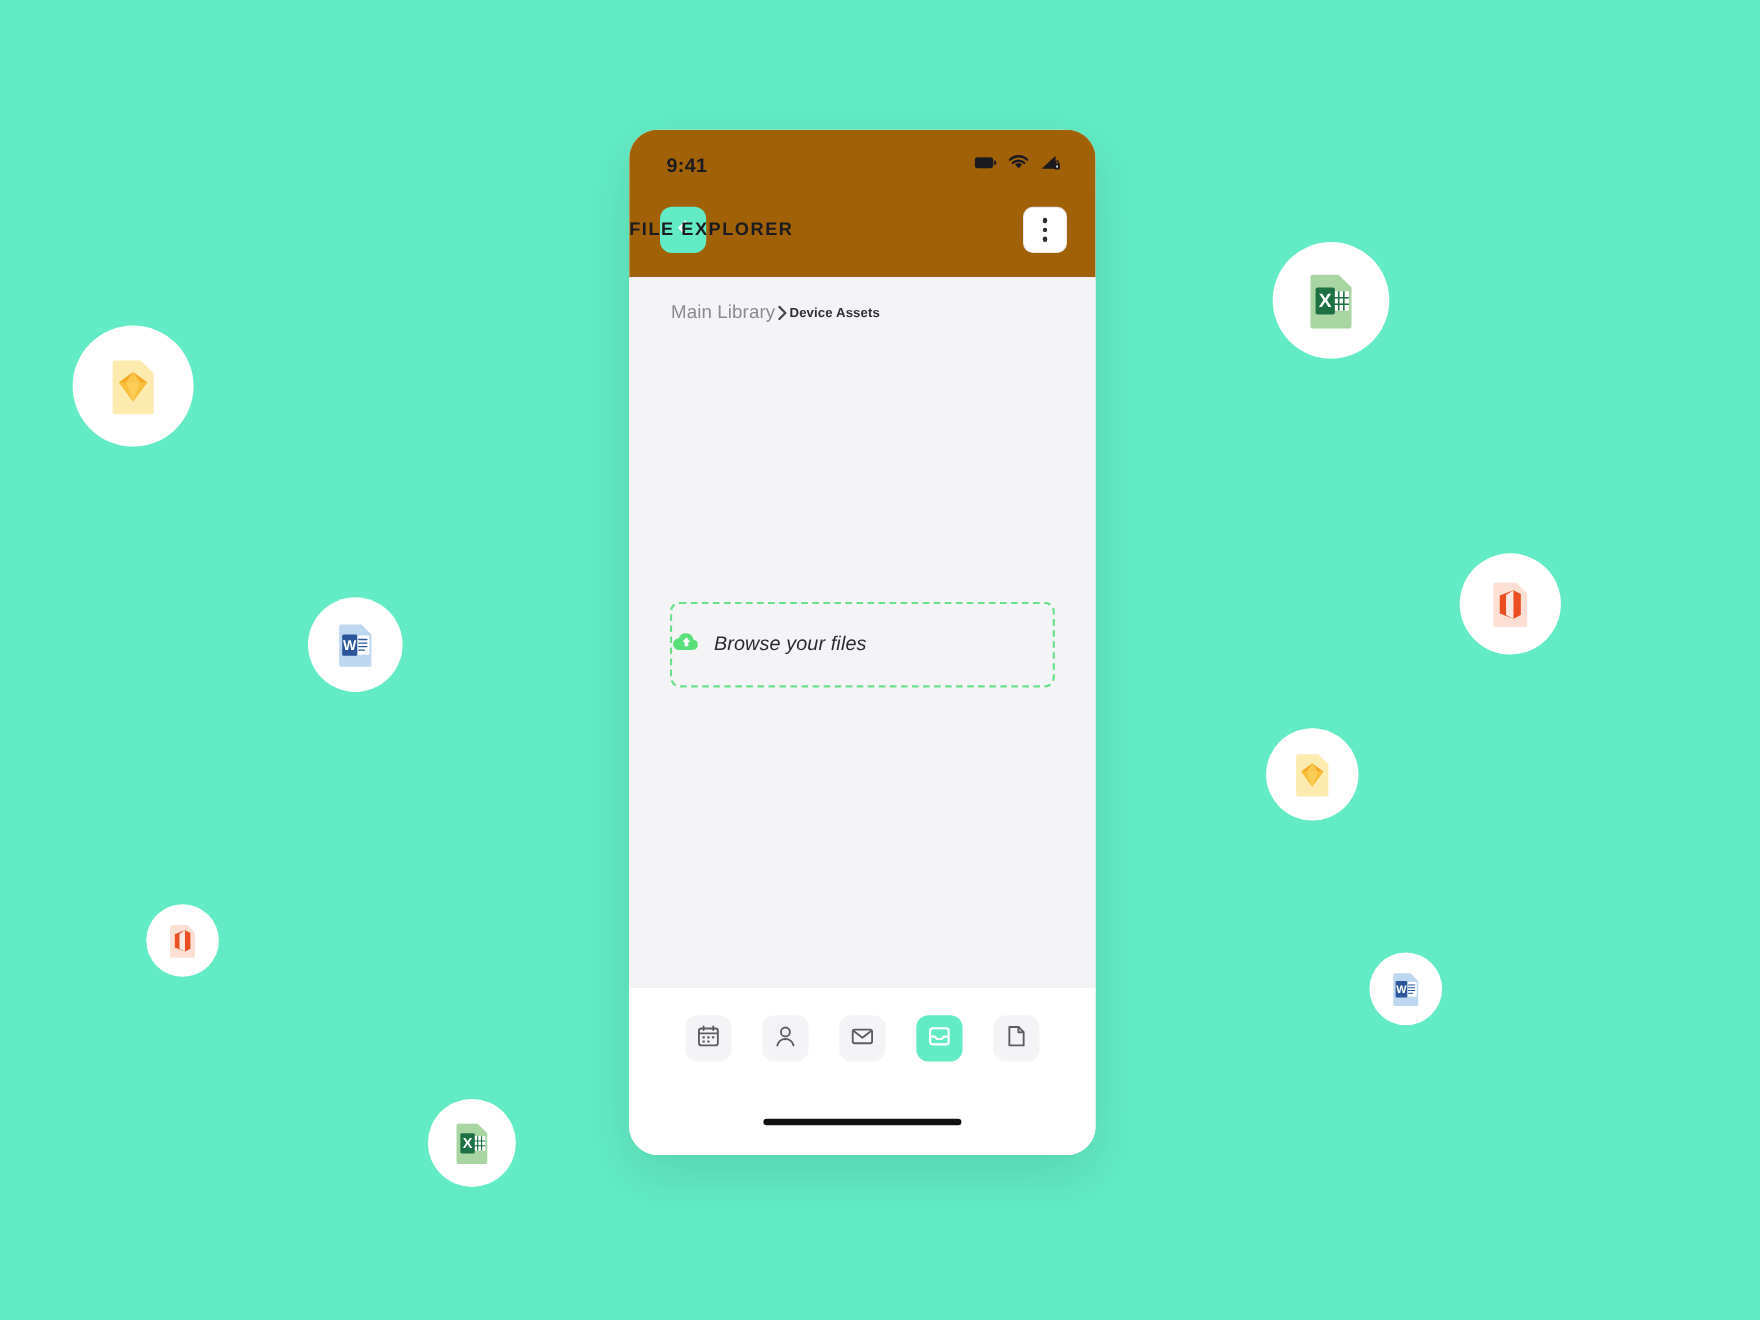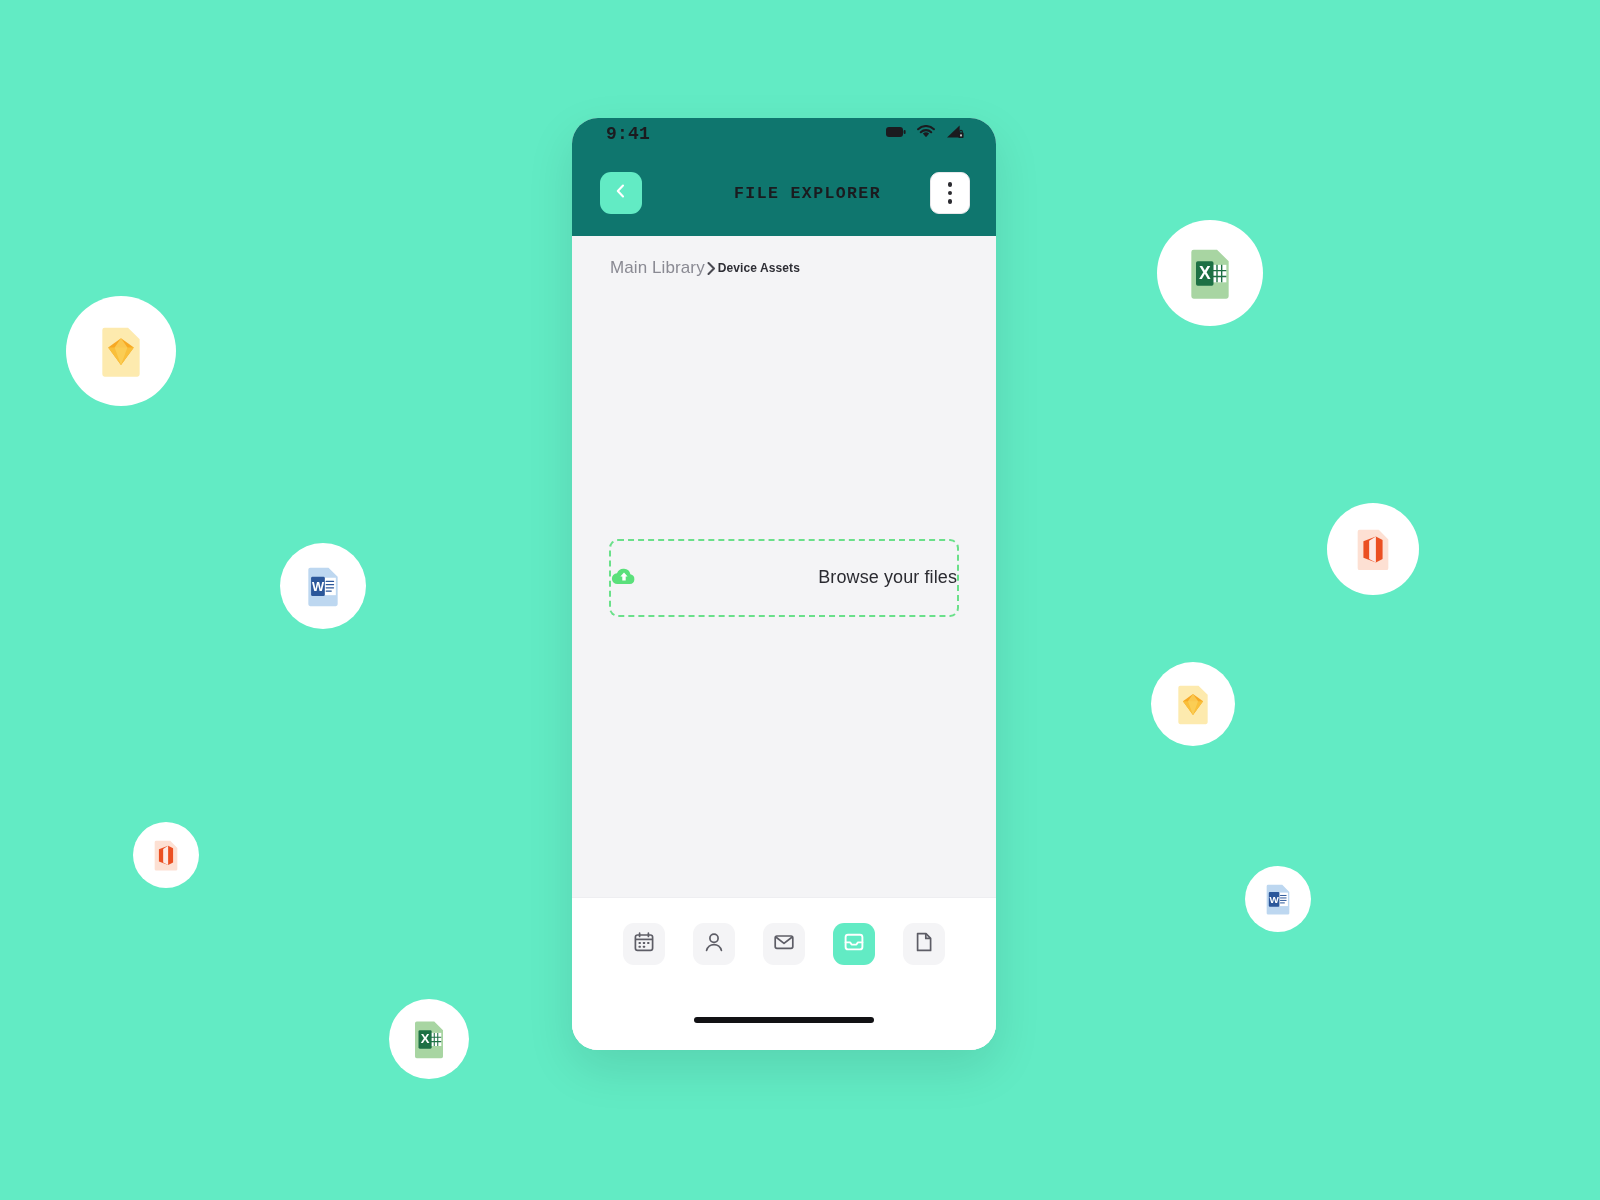--- a/index.html
+++ b/index.html
@@ -36,23 +36,22 @@
     background: #f4f4f6;
     border-radius: 26px;
     overflow: hidden;
     box-shadow: 0 18px 48px rgba(0,0,0,0.10);
     display: flex;
     flex-direction: column;
   }
 
   
   .phone-top {
-    background: #0f766e;
-    padding-top: 0;
-    font-family: Liberation Mono, monospace;
+    background: #a16207;
+    padding-top: 16px;
   }
   .status-bar {
     height: 32px;
     display: flex;
     align-items: center;
     justify-content: space-between;
     padding: 0 32px 0 34px;
   }
   .status-time {
     font-size: 18px;
@@ -80,27 +79,25 @@
     background: #62ebc4;
     display: flex;
     align-items: center;
     justify-content: center;
     flex: none;
   }
   .app-title {
     position: absolute;
     left: 0;
     right: 0;
-    text-align: center;
     font-size: 16.5px;
     font-weight: bold;
     color: #1b1b1f;
     letter-spacing: 1.4px;
     pointer-events: none;
-    margin-left: 47px;
   }
   .menu-button {
     width: 38px;
     height: 40px;
     border-radius: 9px;
     border: 1.5px solid #e7e7ea;
     background: #ffffff;
     margin-left: auto;
     display: flex;
     flex-direction: column;
@@ -149,24 +146,25 @@
     justify-content: center;
     padding: 0 37px;
   }
   .dropzone {
     width: 100%;
     height: 78px;
     border: 2.5px dashed #6ae08a;
     border-radius: 9px;
     display: flex;
     align-items: center;
-    justify-content: space-between;
+    justify-content: flex-start;
     gap: 12px;
     box-sizing: border-box;
     margin-top: -20px;
+    font-style: italic;
   }
   .dropzone-label {
     font-size: 18px;
     color: #2b2b31;
     letter-spacing: 0.1px;
   }
 
   
   .tab-bar {
     height: 92px;

